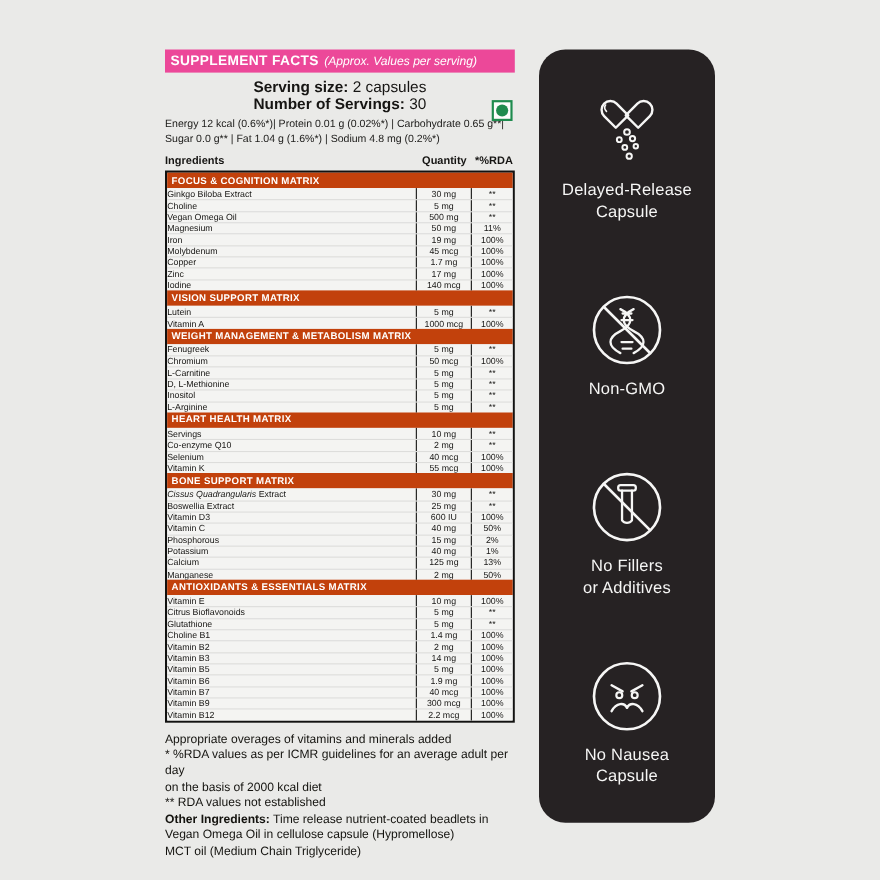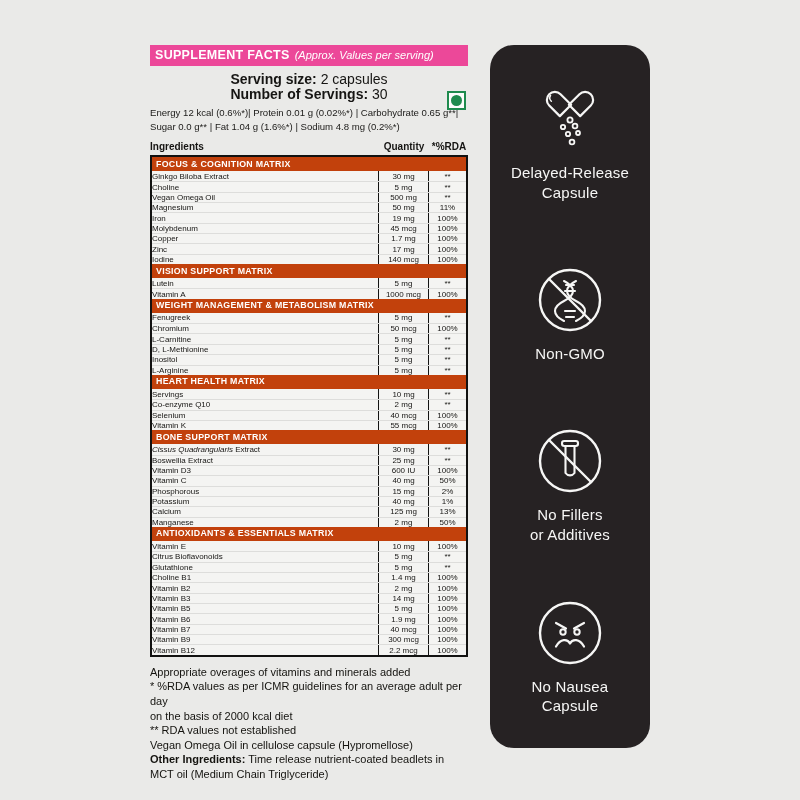--- a/index.html
+++ b/index.html
@@ -293,24 +293,24 @@
           <div class="c qty">2.2 mcg</div>
           <div class="c rda">100%</div>
         </div>
       </div>
 
     <div class="foot">
       <div>Appropriate overages of vitamins and minerals added</div>
       <div>* %RDA values as per ICMR guidelines for an average adult per day</div>
       <div>on the basis of 2000 kcal diet</div>
       <div>** RDA values not established</div>
-      <div>Vegan Omega Oil in cellulose capsule (Hypromellose)</div>
       <div>
         <b>Other Ingredients:</b><span> Time release nutrient-coated beadlets in</span>
       </div>
+      <div>Vegan Omega Oil in cellulose capsule (Hypromellose)</div>
       <div>MCT oil (Medium Chain Triglyceride)</div>
     </div>
 
     <div class="veg-mark">
       <div class="dot"></div>
     </div>
   </div>
 
   <div class="sidebar">
 

